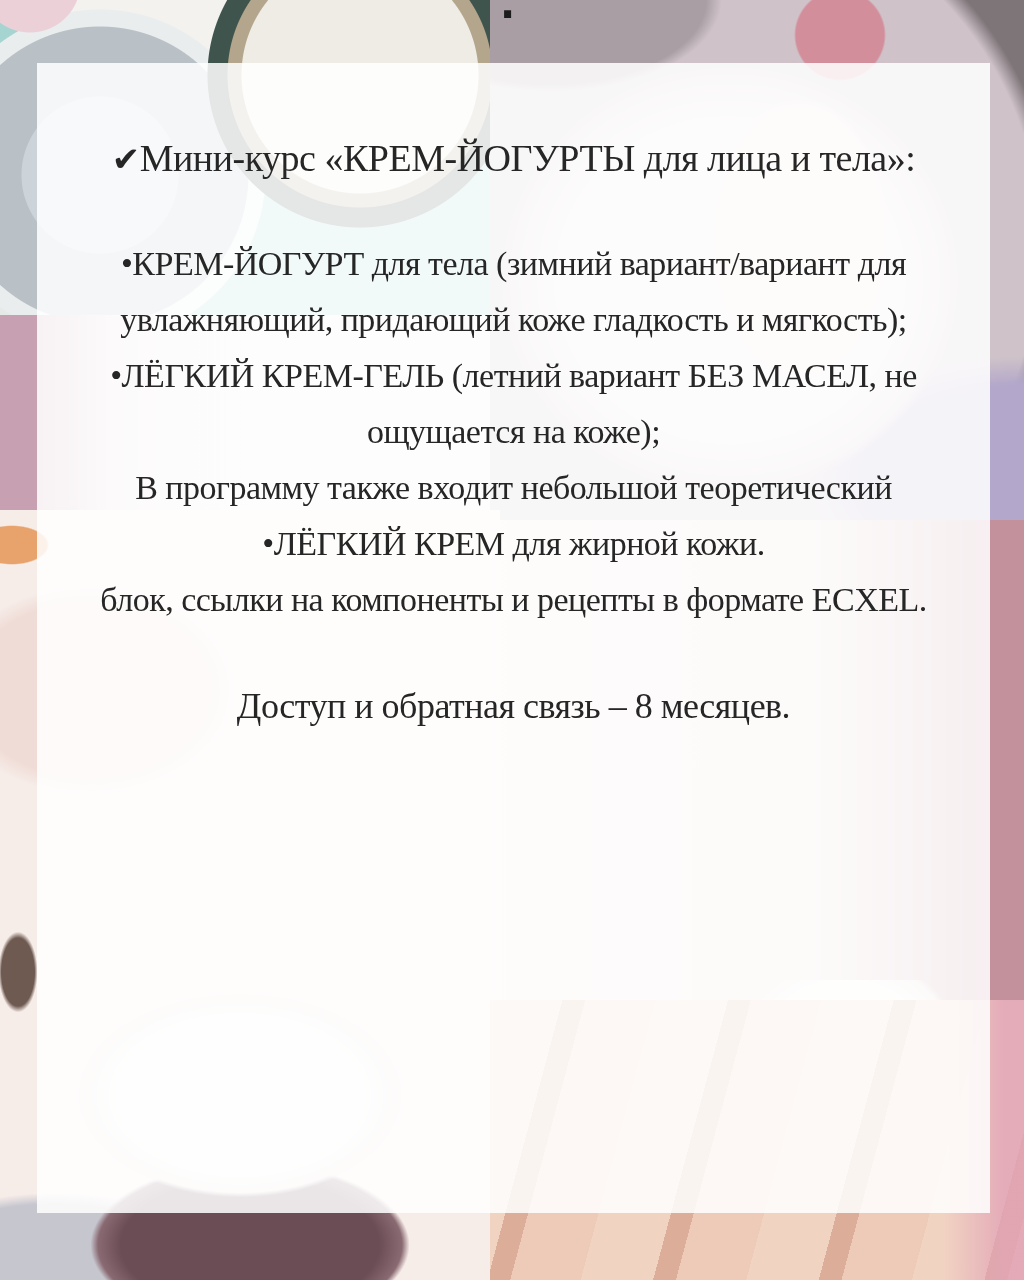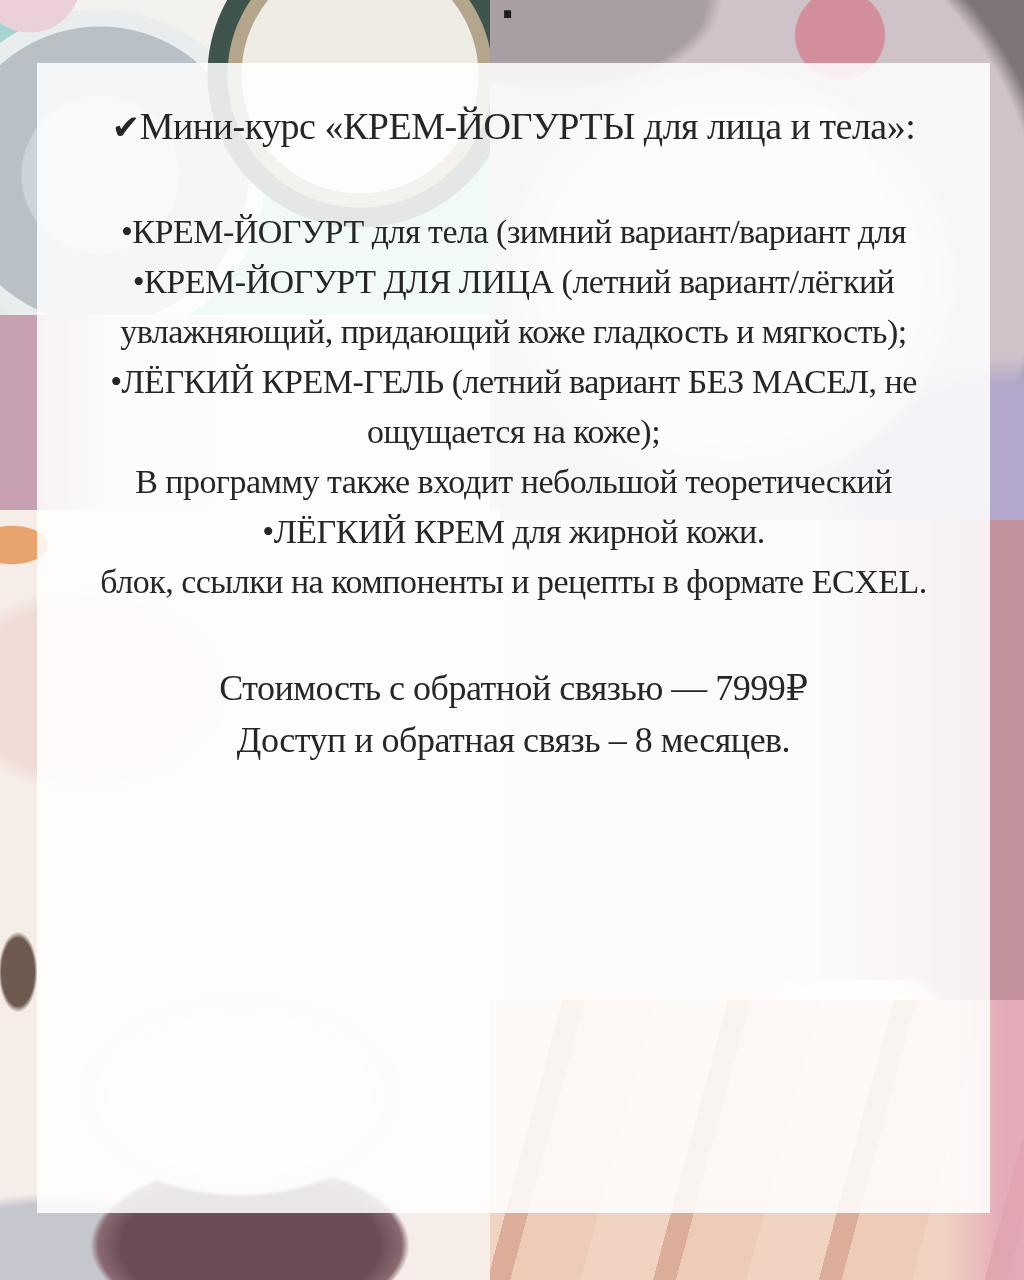--- a/index.html
+++ b/index.html
@@ -66,24 +66,24 @@
       linear-gradient(to left, rgba(226,164,183,.85) 0 20px, rgba(226,164,183,0) 80px),
       repeating-linear-gradient(105deg, var(--skin,#f1d3c2) 0 70px, #dcae9a 70px 92px, #eecab8 92px 160px);
   }
 
   
   .card{
     position:absolute;left:37px;top:63px;width:953px;height:1150px;
     background:rgba(255,255,255,0.86);
     color:#262626;text-align:center;
   }
-  .title{margin-top:38px;font-size:38px;line-height:50px;letter-spacing:-0.5px;white-space:nowrap;}
+  .title{margin-top:70px;font-size:38px;line-height:50px;letter-spacing:-0.5px;white-space:nowrap;}
   .check{font-family:"DejaVu Sans","Liberation Sans",sans-serif;font-weight:700;font-size:34px;}
   .body-block{margin-top:55px;}
-  .body-line{font-size:34px;line-height:50px;letter-spacing:-0.5px;white-space:nowrap;}
+  .body-line{font-size:34px;line-height:50px;letter-spacing:-0.5px;white-space:nowrap;margin-top:6px;}
   .pricing-block{margin-top:55px;}
   .price-line{font-size:36px;line-height:52px;letter-spacing:-0.5px;white-space:nowrap;}
 
   .stray-dot{
     position:absolute;left:500px;top:-16px;color:#1c1c1c;
     font-size:40px;line-height:40px;font-family:"DejaVu Sans",sans-serif;font-weight:700;
   }
 </style>
 </head>
 <body>
@@ -99,26 +99,24 @@
   </div>
 </div>
 
 <div class="stray-dot">.</div>
 
 <div class="card">
   <div class="title"><span class="check">✔</span><span>Мини-курс «КРЕМ-ЙОГУРТЫ для лица и тела»:</span></div>
 
   <div class="body-block">
     <div class="body-line">•КРЕМ-ЙОГУРТ для тела (зимний вариант/вариант для</div>
-    <div class="body-line">•КРЕМ-ЙОГУРТ ДЛЯ ЛИЦА (летний вариант/лёгкий</div>
     <div class="body-line">увлажняющий, придающий коже гладкость и мягкость);</div>
     <div class="body-line">•ЛЁГКИЙ КРЕМ-ГЕЛЬ (летний вариант БЕЗ МАСЕЛ, не</div>
     <div class="body-line">ощущается на коже);</div>
     <div class="body-line">В программу также входит небольшой теоретический</div>
     <div class="body-line">•ЛЁГКИЙ КРЕМ для жирной кожи.</div>
     <div class="body-line">блок, ссылки на компоненты и рецепты в формате ECXEL.</div>
   </div>
 
   <div class="pricing-block">
-    <div class="price-line">Стоимость с обратной связью — 7999₽</div>
     <div class="price-line">Доступ и обратная связь – 8 месяцев.</div>
   </div>
 </div>
 
 </body></html>

